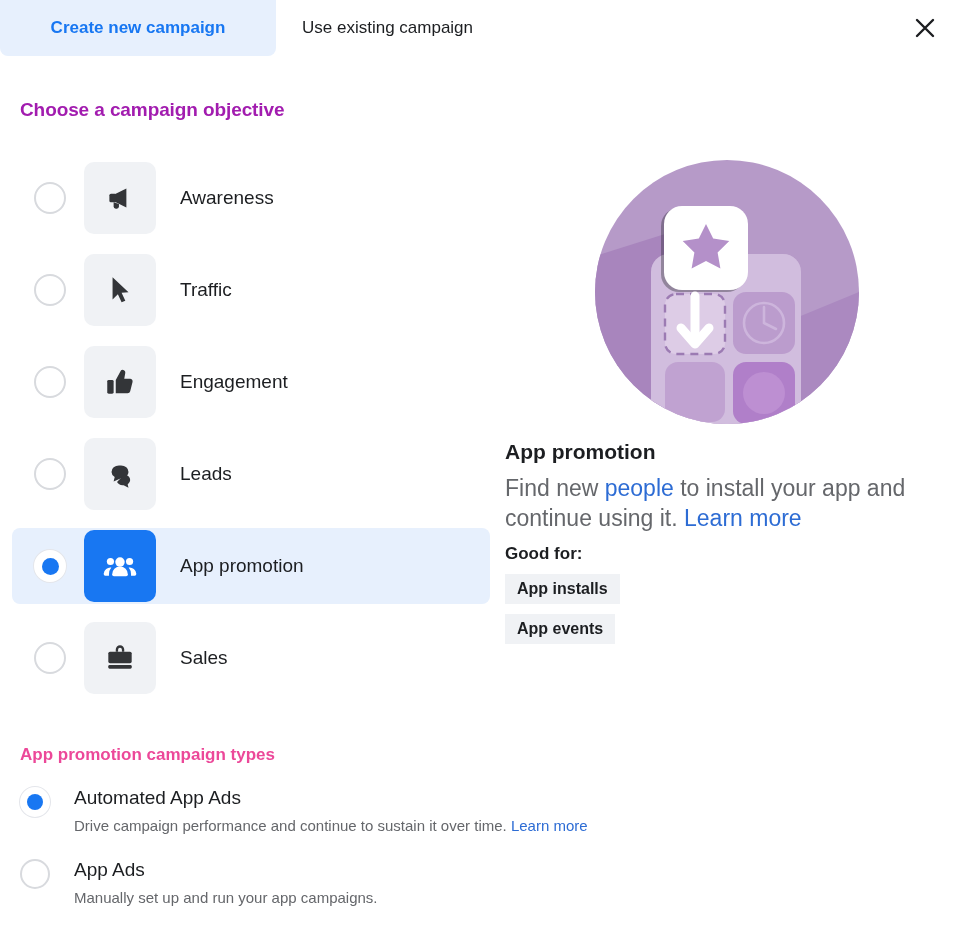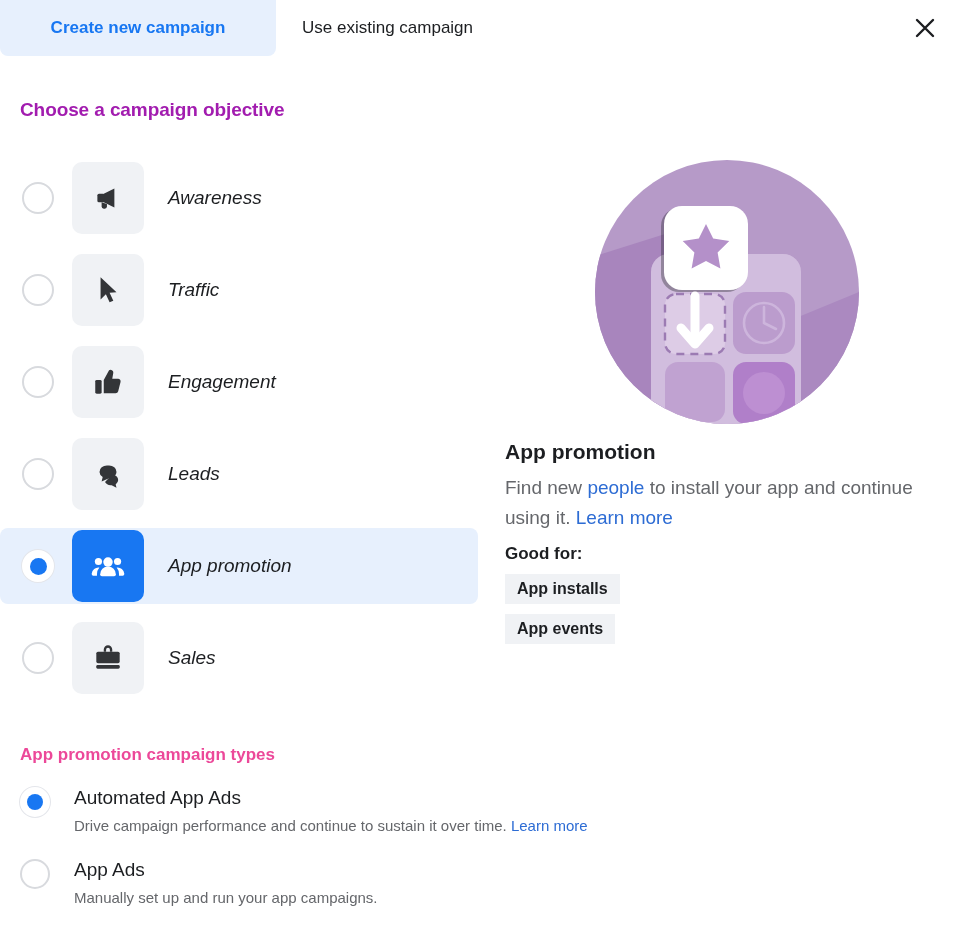--- a/index.html
+++ b/index.html
@@ -68,24 +68,23 @@
     top: 99px;
     font-size: 19px;
     font-weight: bold;
     letter-spacing: -0.1px;
     color: #a21caf;
   }
 
   
   .objective-list {
     position: absolute;
-    left: 0;
+    left: 12px;
     top: 160px;
     width: 478px;
-    font-style: italic;
   }
   .objective-row {
     position: relative;
     height: 76px;
     margin-bottom: 16px;
     display: flex;
     align-items: center;
     border-radius: 8px;
     cursor: pointer;
   }
@@ -152,21 +151,21 @@
   }
   .illus-wrap svg { display: block; }
   .detail-title {
     margin-top: 16px;
     font-size: 21px;
     font-weight: bold;
     color: #1c1e21;
   }
   .detail-desc {
     margin-top: 9px;
-    font-size: 19px;
+    font-size: 23px;
     line-height: 30px;
     color: #65676b;
     max-width: 410px;
   }
   .detail-desc .lnk {
     color: #2d6cd4;
     cursor: pointer;
   }
   .goodfor-title {
     margin-top: 11px;

